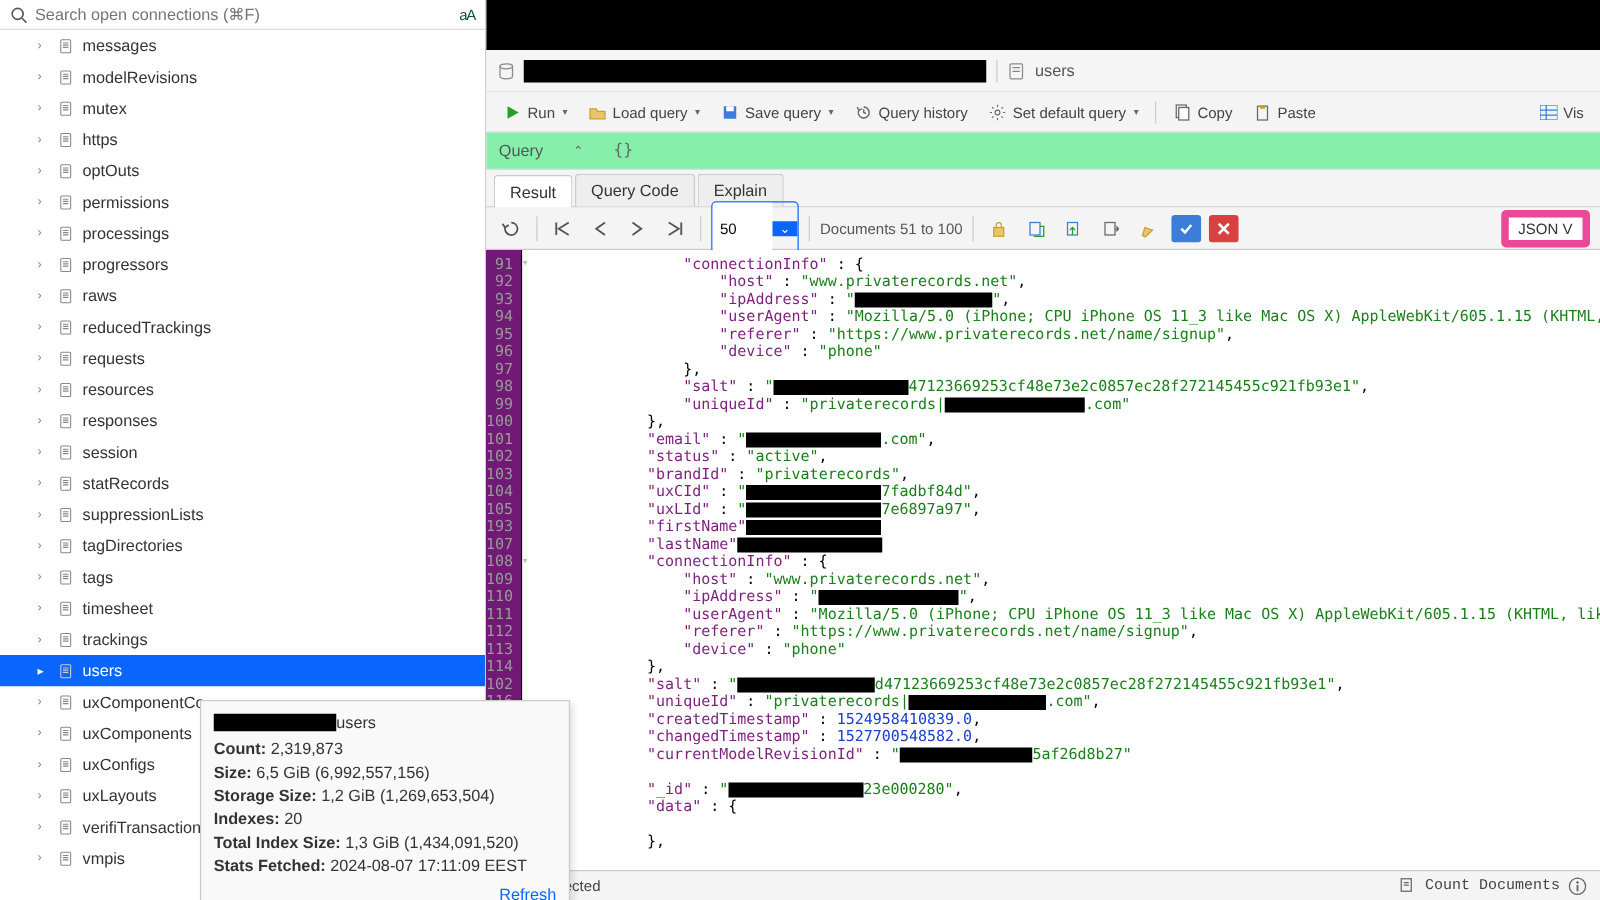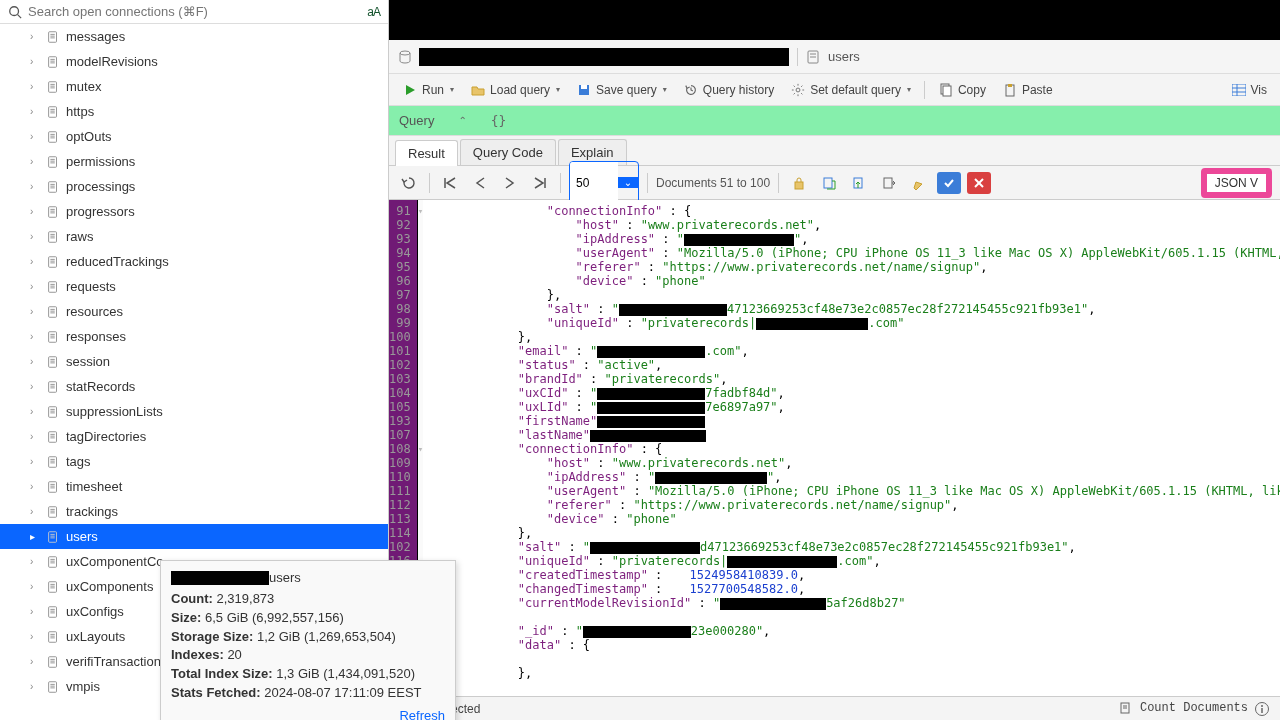--- a/index.html
+++ b/index.html
@@ -58,21 +58,21 @@
 .result-toolbar .spacer { flex:1; }
 .editor { flex:1; display:flex; overflow:auto; background:#fff; font-family: Menlo, Consolas, monospace; font-size:12px; line-height:14px; position:relative; }
 .gutter { width:44px; background:#701a75; color:#999; text-align:right; padding:4px 6px 4px 0; user-select:none; border-right:1px solid #000000; }
 .gutter div { height:14px; }
 .fold-col { width:14px; background:#fafafa; color:#bbb; padding-top:4px; }
 .fold-col div { height:14px; text-align:center; font-size:9px; }
 .code { flex:1; padding:4px 0 4px 8px; white-space:pre; color:#000; }
 .code .line { height:14px; }
 .k { color:#7d1f7d; } 
 .s { color:#1a7f1a; } 
-.n { color:#1a3fcf;margin-left:20px; } 
+.n { color:#1a3fcf; } 
 .p { color:#000; }    
 .redact-inline { display:inline-block; background:#000; vertical-align:middle; }
 .statusbar { height:24px; background:#f4f4f4; border-top:1px solid #ccc; display:flex; align-items:center; padding:0 10px; font-size:12px; color:#444; }
 .statusbar .right { margin-left:auto; display:flex; align-items:center; gap:6px;font-family:Liberation Mono, monospace; }
 .viewmode-btn { display:flex; align-items:center; gap:4px; border:6px solid #ec4899; border-radius:4px; padding:2px 8px; font-size:12px; background:#fff; }
 
 svg { display:block; }
 </style>
 </head>
 <body>

